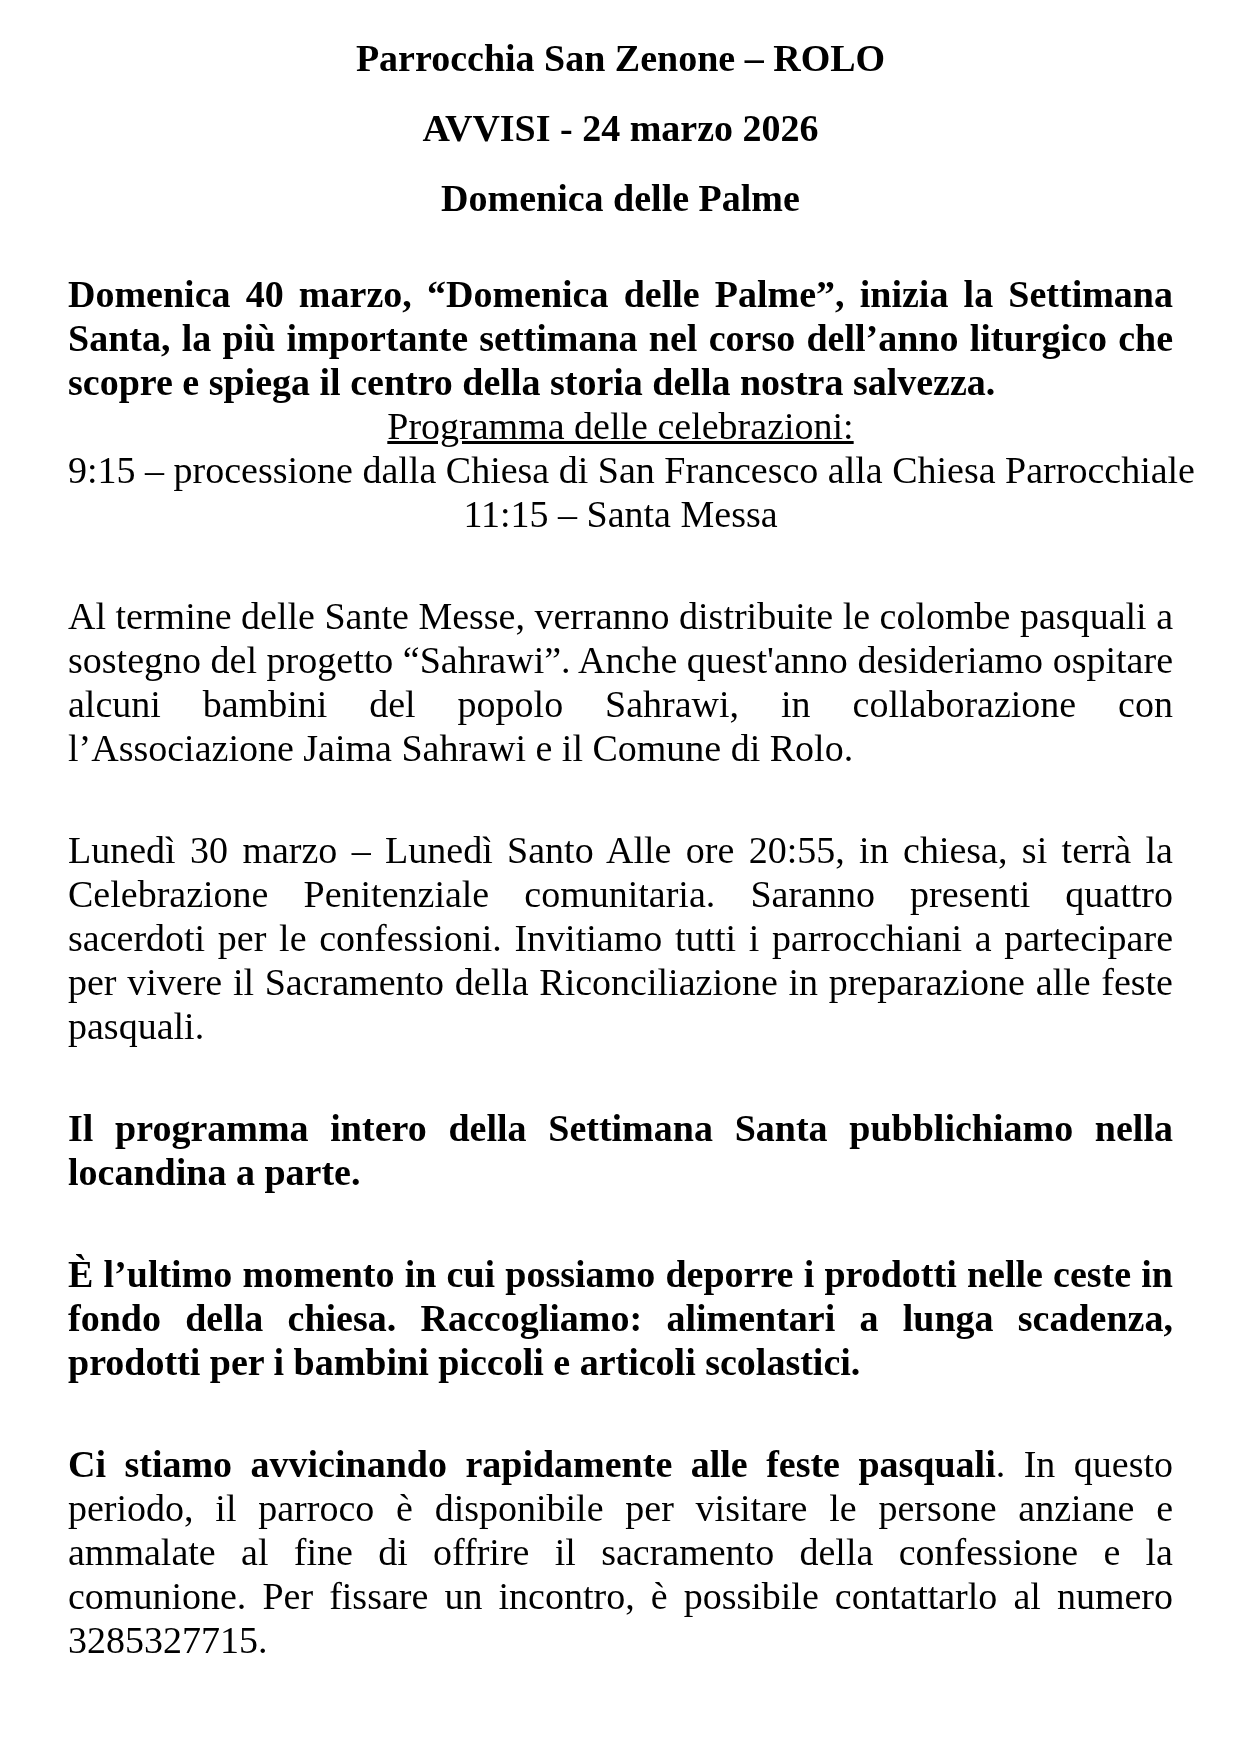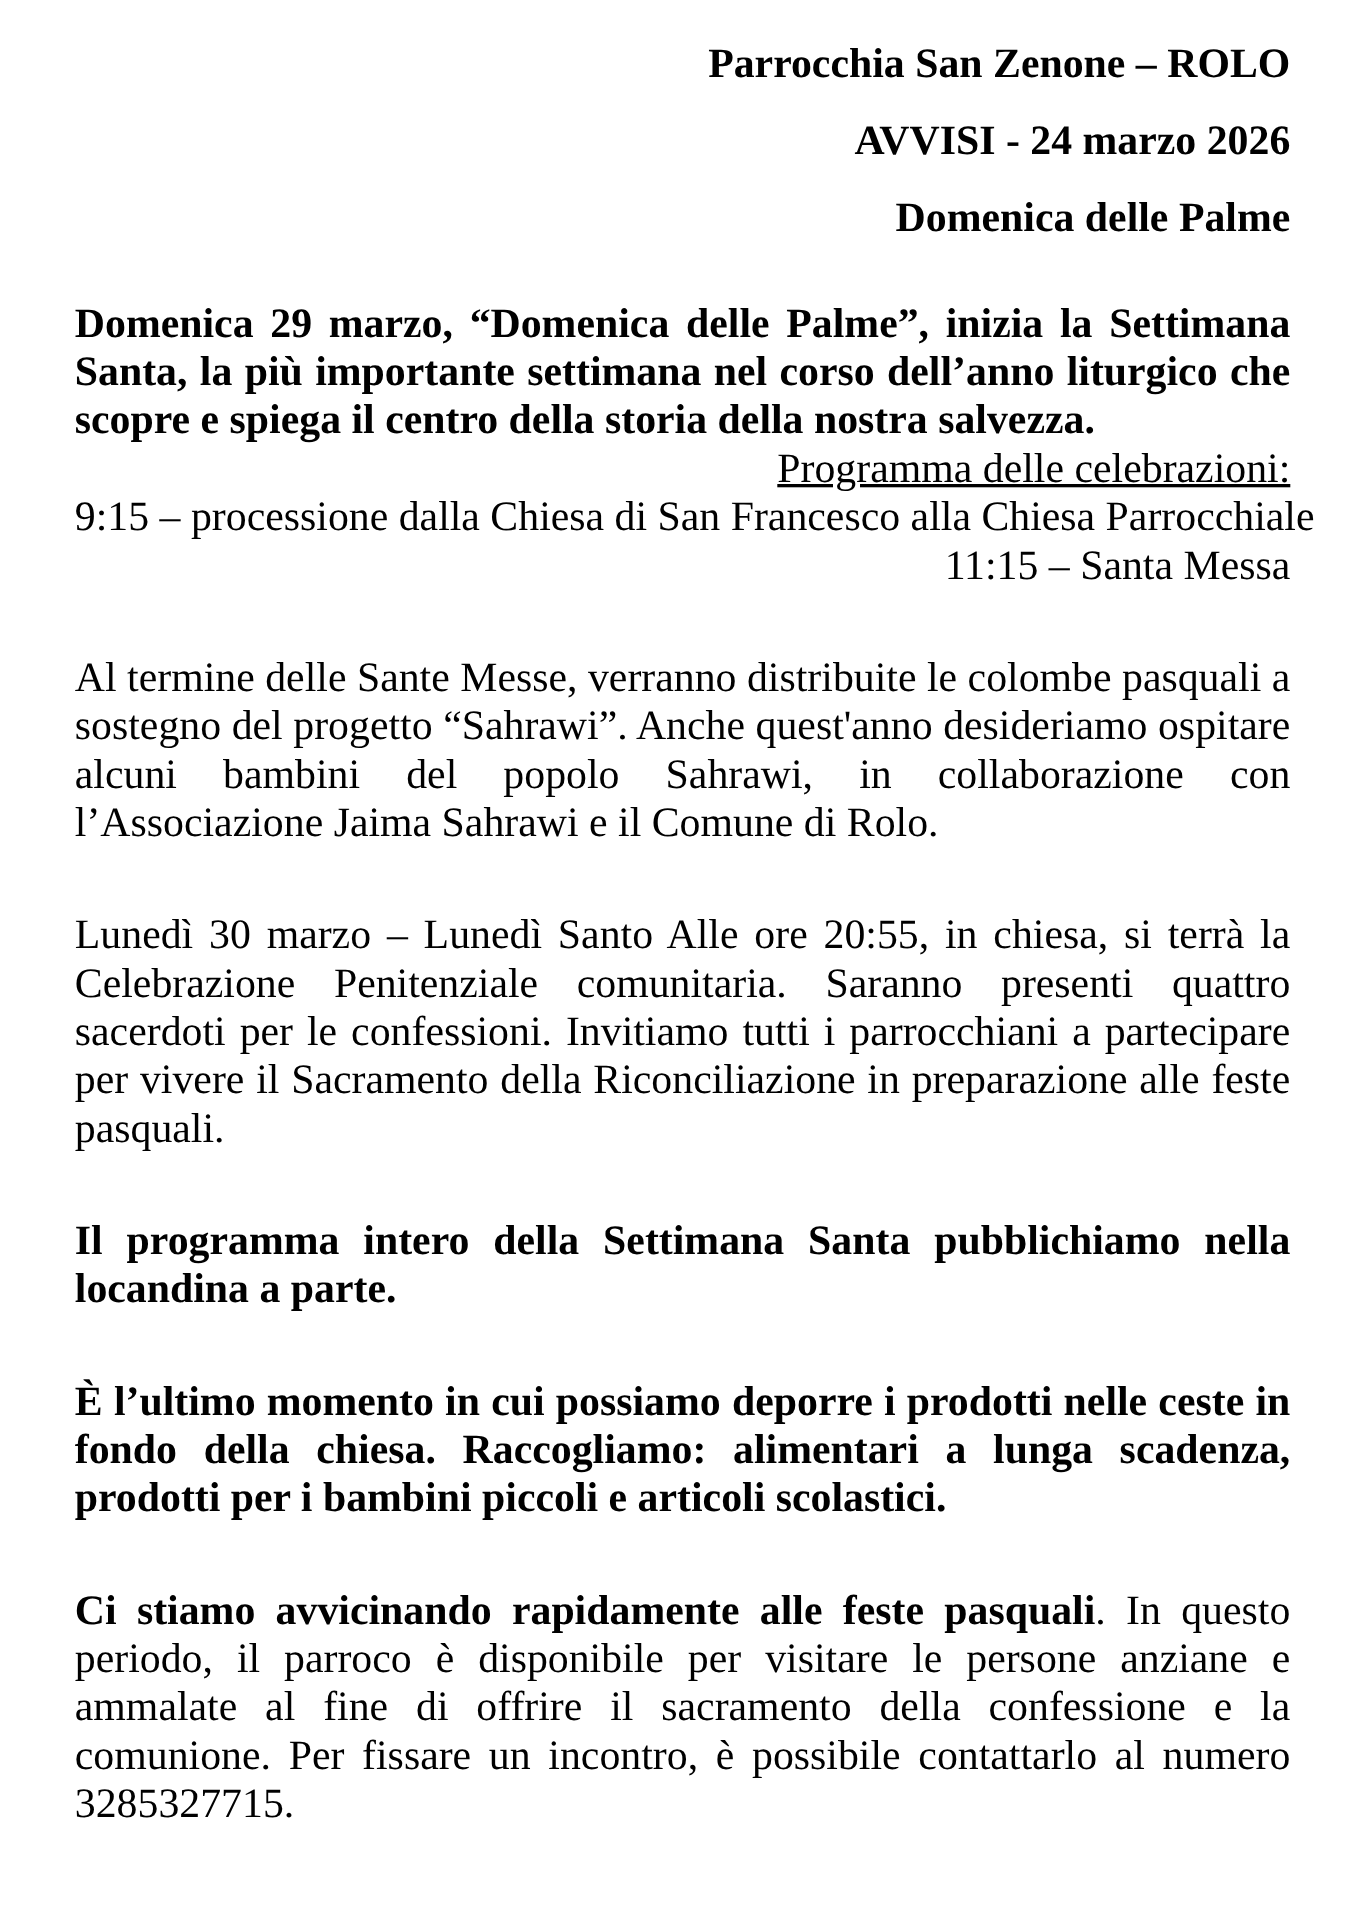--- a/index.html
+++ b/index.html
@@ -15,21 +15,21 @@
     font-size: 38px;
     line-height: 44px;
     overflow: hidden;
   }
   .doc {
     padding: 36px 68px 0 68px;
     box-sizing: border-box;
   }
   .title-line {
     font-weight: bold;
-    text-align: right;
+    text-align: center;
     margin: 0 0 26px 0;
   }
   .title-line.title-last {
     margin-bottom: 52px;
   }
   .para {
     text-align: justify;
     margin: 0 0 58px 0;
   }
   .para.tight {
@@ -39,40 +39,40 @@
     margin-bottom: 0;
     font-family: Liberation Serif, serif;
   }
   .bold {
     font-weight: bold;
   }
   .program-block {
     margin: 0 0 58px 0;
   }
   .program-line {
-    text-align: right;
+    text-align: center;
     margin: 0;
     white-space: nowrap;
   }
   .underlined {
     text-decoration: underline;
   }
 </style>
 </head>
 <body>
 
 <div class="doc">
 
   <p class="title-line">Parrocchia San Zenone – ROLO</p>
 
   <p class="title-line">AVVISI - 24 marzo 2026</p>
 
   <p class="title-line title-last">Domenica delle Palme</p>
 
-  <p class="para bold tight">Domenica 29 marzo, “Domenica delle Palme”, inizia la Settimana Santa, la più importante settimana nel corso dell’anno liturgico che scopre e spiega il centro della storia della nostra salvezza.</p>
+  <p class="para bold tight">Domenica 40 marzo, “Domenica delle Palme”, inizia la Settimana Santa, la più importante settimana nel corso dell’anno liturgico che scopre e spiega il centro della storia della nostra salvezza.</p>
 
   <div class="program-block">
     <p class="program-line underlined">Programma delle celebrazioni:</p>
     <p class="program-line">9:15 – processione dalla Chiesa di San Francesco alla Chiesa Parrocchiale</p>
     <p class="program-line">11:15 – Santa Messa</p>
   </div>
 
   <p class="para">Al termine delle Sante Messe, verranno distribuite le colombe pasquali a sostegno del progetto “Sahrawi”. Anche quest'anno desideriamo ospitare alcuni bambini del popolo Sahrawi, in collaborazione con l’Associazione Jaima Sahrawi e il Comune di Rolo.</p>
 
   <p class="para">Lunedì 30 marzo – Lunedì Santo Alle ore 20:55, in chiesa, si terrà la Celebrazione Penitenziale comunitaria. Saranno presenti quattro sacerdoti per le confessioni. Invitiamo tutti i parrocchiani a partecipare per vivere il Sacramento della Riconciliazione in preparazione alle feste pasquali.</p>

